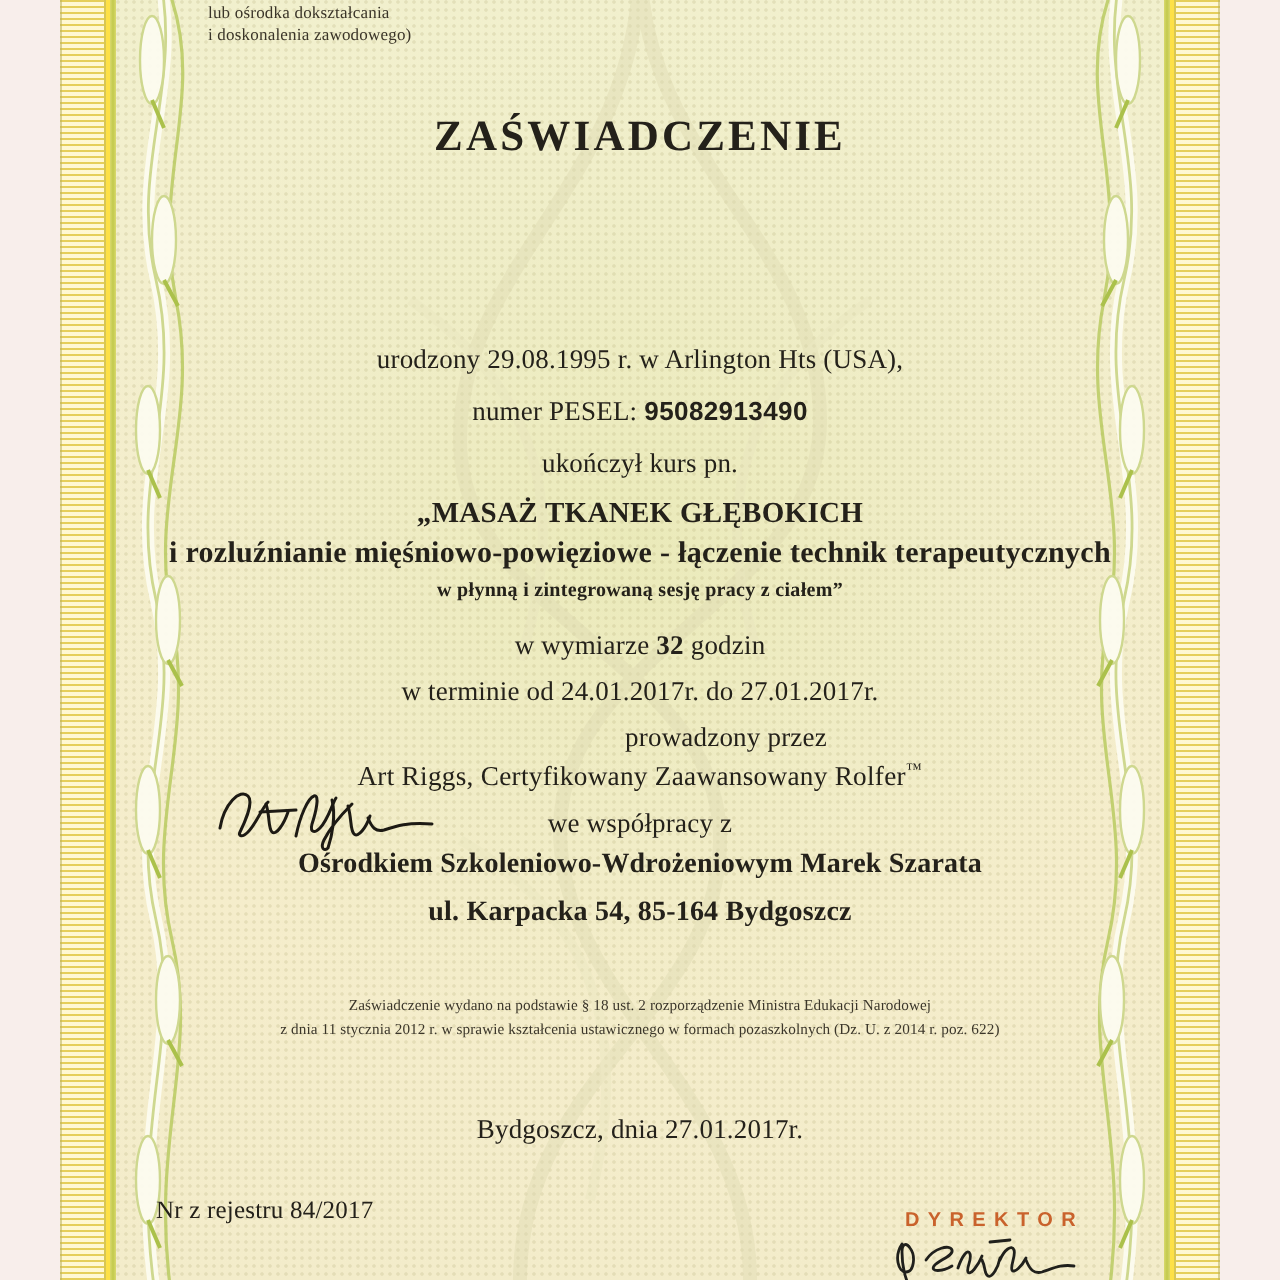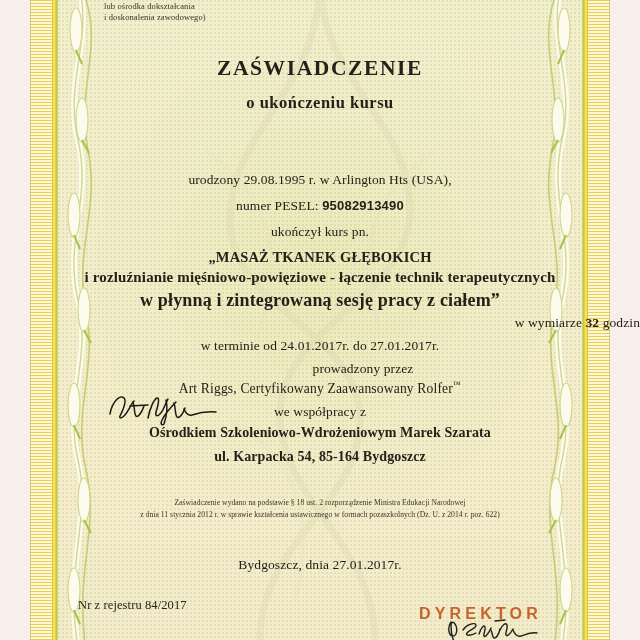--- a/index.html
+++ b/index.html
@@ -153,23 +153,23 @@
   .l-ukonczyl   { top: 224px; }
 
   .pesel-val { font-family: "Liberation Sans", sans-serif; font-weight: bold; font-size: 13px; letter-spacing: 0.2px; }
 
   .course {
     font-weight: bold;
     letter-spacing: 0.15px;
   }
   .c1 { top: 249px; font-size: 14.5px; }
   .c2 { top: 269px; font-size: 15px; }
-  .c3 { top: 290px; font-size: 18px; }
-
-  .l-wymiarze { top: 315px; text-align: right; }
+  .c3 { top: 290px; font-size: 10px; }
+
+  .l-wymiarze { top: 315px; }
   .l-terminie { top: 338px; }
   .l-prowadzony { top: 361px; margin-left: 43px; }
 
   .trainer {
     top: 380px;
     font-size: 13.6px;
     font-weight: normal;
     letter-spacing: 0.15px;
   }
   .trainer .tm { font-size: 8px; vertical-align: super; letter-spacing: 0.5px; }
@@ -208,21 +208,21 @@
     left: 78px;
     top: 598px;
     font-size: 12.5px;
     letter-spacing: 0.1px;
   }
 
   .director-label {
     position: absolute;
     right: 98px;
     top: 605px;
-    font-size: 16px;
+    font-size: 10px;
     font-weight: bold;
     color: #c9622c;
     letter-spacing: 4.2px;
     font-family: "Liberation Sans", sans-serif;
   }
 
   
   .sig-trainer {
     position: absolute;
     left: 104px;
@@ -347,21 +347,20 @@
   <div class="outer-margin right"></div>
 
   <div class="content">
 
     <div class="hdr-note">
       <div>lub ośrodka dokształcania</div>
       <div>i doskonalenia zawodowego)</div>
     </div>
 
     <div class="ctr title-main">ZAŚWIADCZENIE</div>
-    <div class="ctr title-sub">o ukończeniu kursu</div>
 
 
     <div class="ctr line l-urodzony">urodzony 29.08.1995 r. w Arlington Hts (USA),</div>
 
     <div class="ctr line l-pesel">
       <span>numer PESEL:</span>
       <span class="pesel-val">95082913490</span>
     </div>
 
     <div class="ctr line l-ukonczyl">ukończył kurs pn.</div>

